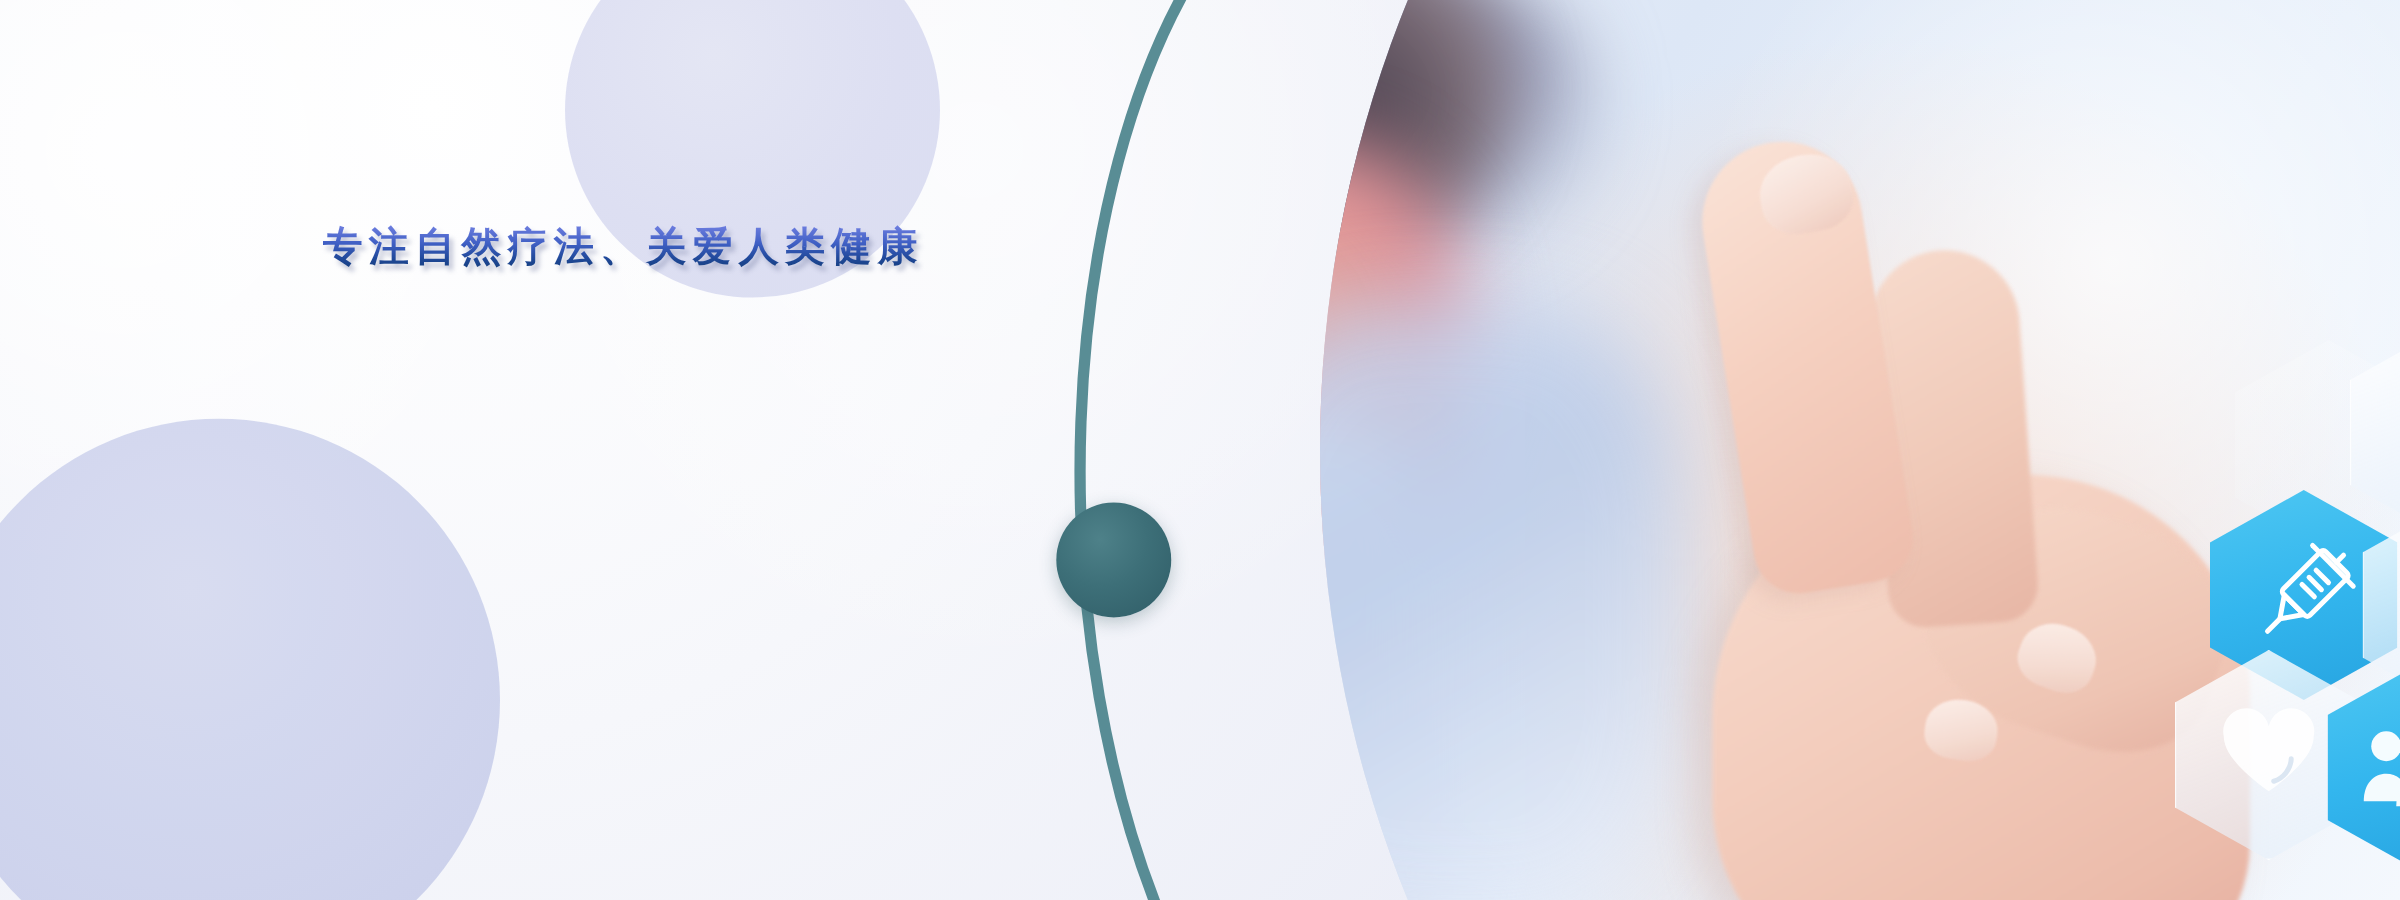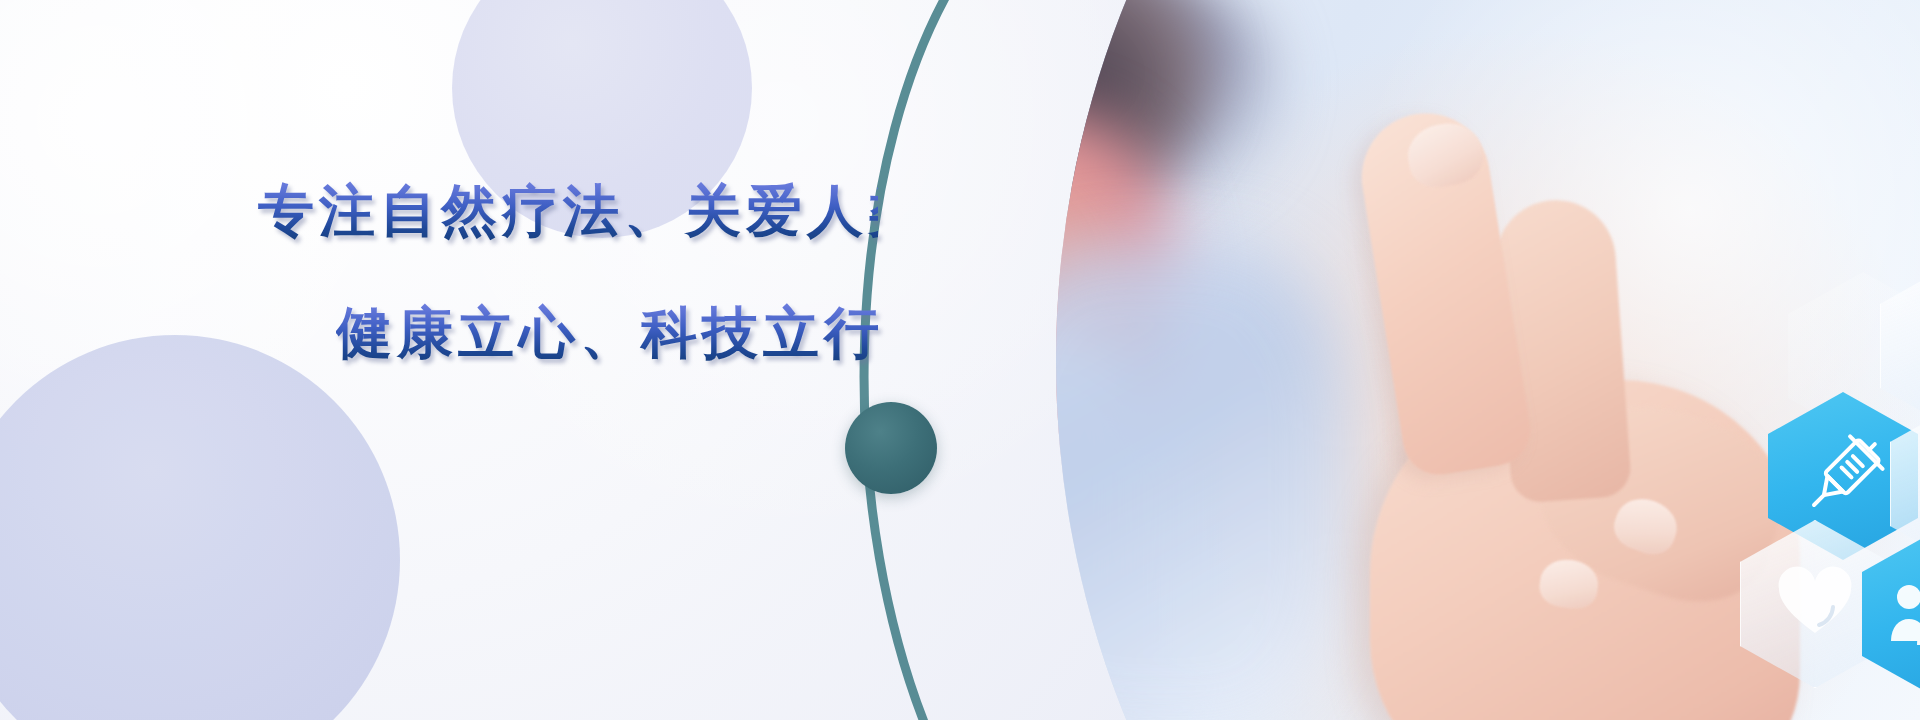--- a/index.html
+++ b/index.html
@@ -41,21 +41,21 @@
   }
 
   
   .headline {
     position:absolute;
     left:258px; top:180px;
     width:620px;
     z-index:30;
   }
   .headline-line {
-    font-size:56px;
+    font-size:32px;
     font-weight:bold;
     letter-spacing:5px;
     line-height:1.1;
     background:linear-gradient(180deg, #6f7fe0 0%, #3f5fc4 42%, #1f4898 78%, #17407f 100%);
     -webkit-background-clip:text;
     background-clip:text;
     color:transparent;
     -webkit-text-fill-color:transparent;
     filter:drop-shadow(3px 4px 2px rgba(110,120,160,.45));
     white-space:nowrap;
@@ -324,16 +324,15 @@
     </div>
   </div>
 
   <svg class="arc-svg" viewBox="0 0 240 780">
     <path d="M 178 -10 C 52 175, 38 545, 150 790" fill="none" stroke="#4b838c" stroke-width="9" stroke-linecap="round" opacity="0.92"></path>
   </svg>
   <div class="node-dot"></div>
 
   <div class="headline">
     <div class="headline-line line-1">专注自然疗法、关爱人类健康</div>
-    <div class="headline-line line-2">健康立心、科技立行</div>
   </div>
 
 </div>
 
 </body></html>

